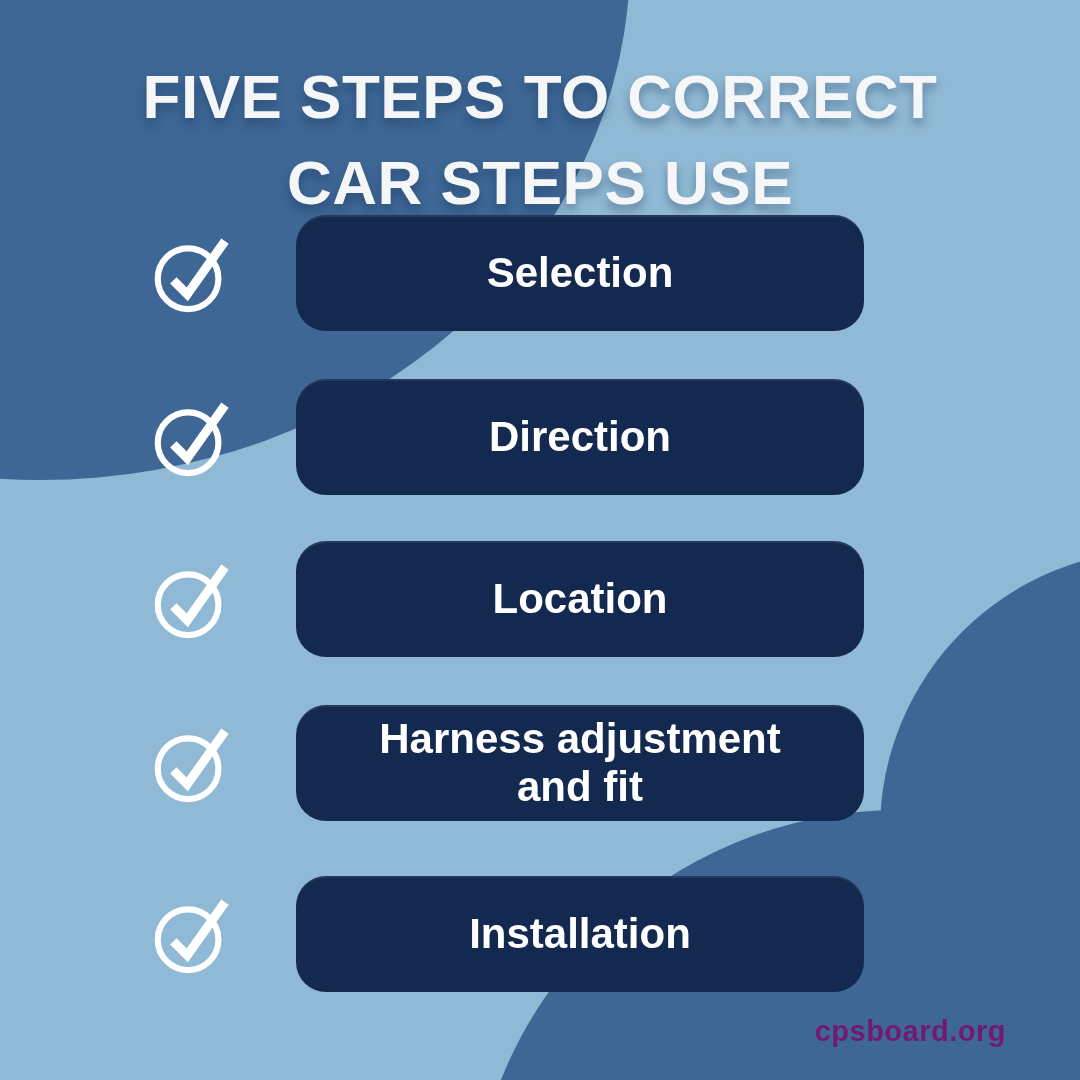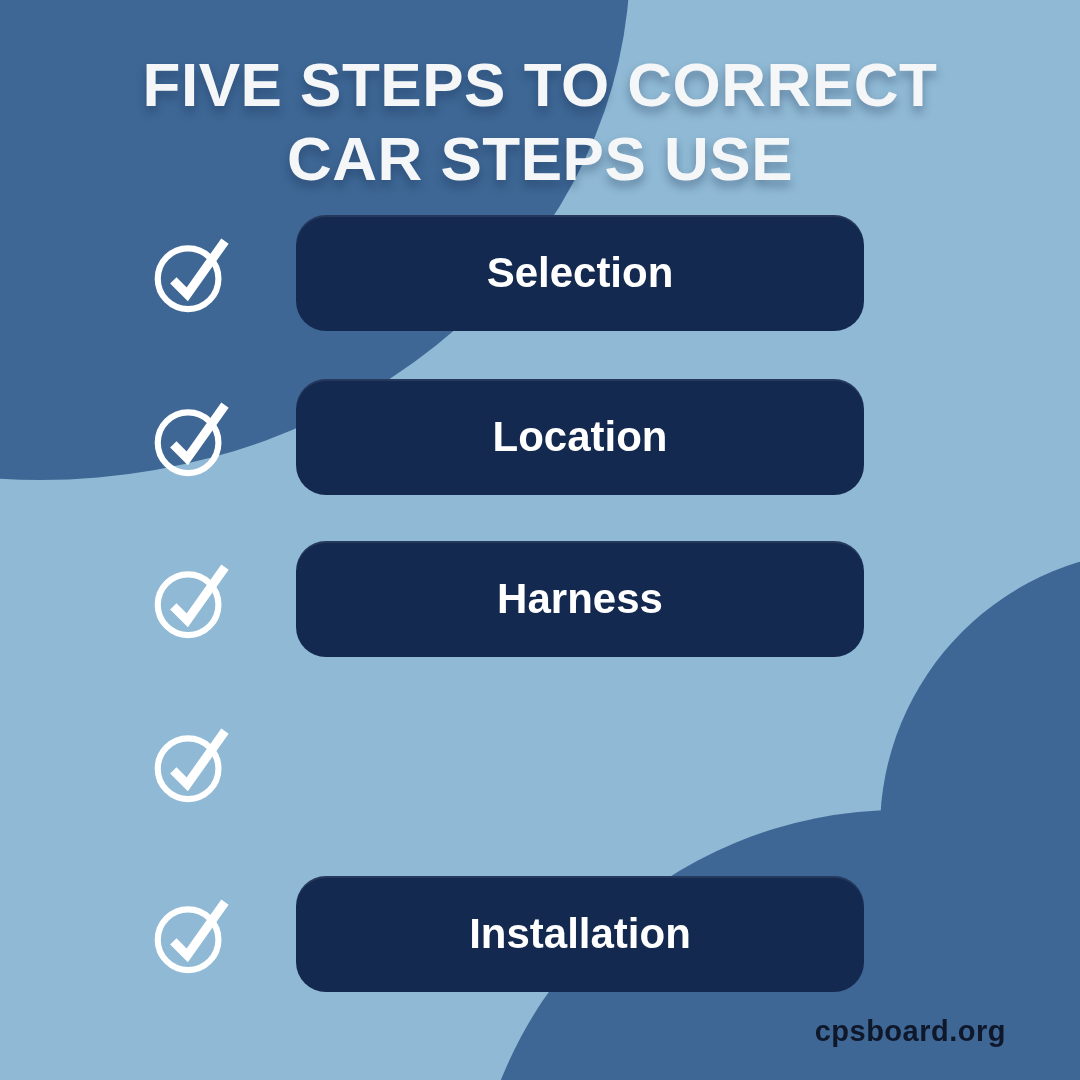--- a/index.html
+++ b/index.html
@@ -29,21 +29,21 @@
     left: 0;
     width: 1080px;
     text-align: center;
     color: #f4f6f8;
     font-size: 62px;
     font-weight: bold;
     letter-spacing: 0.5px;
     line-height: 1.2;
     text-shadow: 0 6px 10px rgba(15, 35, 70, 0.35);
   }
-  .title-line { display: block; }
+  .title-line { display: block; margin-top: 12px; }
 
   .step-row {
     position: absolute;
     left: 152px;
     width: 712px;
     height: 88px;
     display: flex;
     align-items: center;
     gap: 38px;
   }
@@ -78,21 +78,21 @@
     text-align: center;
     white-space: pre-line;
     line-height: 1.15;
     padding: 0 20px;
   }
 
   .footer {
     position: absolute;
     right: 74px;
     bottom: 32px;
-    color: #0f172a;
+    color: #701a75;
     font-size: 29px;
     font-weight: bold;
     letter-spacing: 0.5px;
   }
 </style>
 </head>
 <body>
 
 <div class="canvas">
 
@@ -118,43 +118,47 @@
   </div>
 
   <div class="step-row r2">
     <span class="check">
       <svg viewBox="0 0 100 100" xmlns="http://www.w3.org/2000/svg">
         <circle cx="44" cy="57" r="37" fill="none" stroke="#ffffff" stroke-width="7.5"></circle>
         <path d="M26 59 L43 76 L89 11" fill="none" stroke="#ffffff" stroke-width="11"></path>
       </svg>
     </span>
     <div class="pill">
-      <span class="pill-label">Location</span>
+      <span class="pill-label">Direction</span>
     </div>
   </div>
 
   <div class="step-row r3">
     <span class="check">
       <svg viewBox="0 0 100 100" xmlns="http://www.w3.org/2000/svg">
         <circle cx="44" cy="57" r="37" fill="none" stroke="#ffffff" stroke-width="7.5"></circle>
         <path d="M26 59 L43 76 L89 11" fill="none" stroke="#ffffff" stroke-width="11"></path>
       </svg>
     </span>
     <div class="pill">
-      <span class="pill-label">Harness</span>
+      <span class="pill-label">Location</span>
     </div>
   </div>
 
   <div class="step-row r4">
     <span class="check">
       <svg viewBox="0 0 100 100" xmlns="http://www.w3.org/2000/svg">
         <circle cx="44" cy="57" r="37" fill="none" stroke="#ffffff" stroke-width="7.5"></circle>
         <path d="M26 59 L43 76 L89 11" fill="none" stroke="#ffffff" stroke-width="11"></path>
       </svg>
     </span>
+    <div class="pill">
+      <span class="pill-label">Harness adjustment
+and fit</span>
+    </div>
   </div>
 
   <div class="step-row r5">
     <span class="check">
       <svg viewBox="0 0 100 100" xmlns="http://www.w3.org/2000/svg">
         <circle cx="44" cy="57" r="37" fill="none" stroke="#ffffff" stroke-width="7.5"></circle>
         <path d="M26 59 L43 76 L89 11" fill="none" stroke="#ffffff" stroke-width="11"></path>
       </svg>
     </span>
     <div class="pill">

